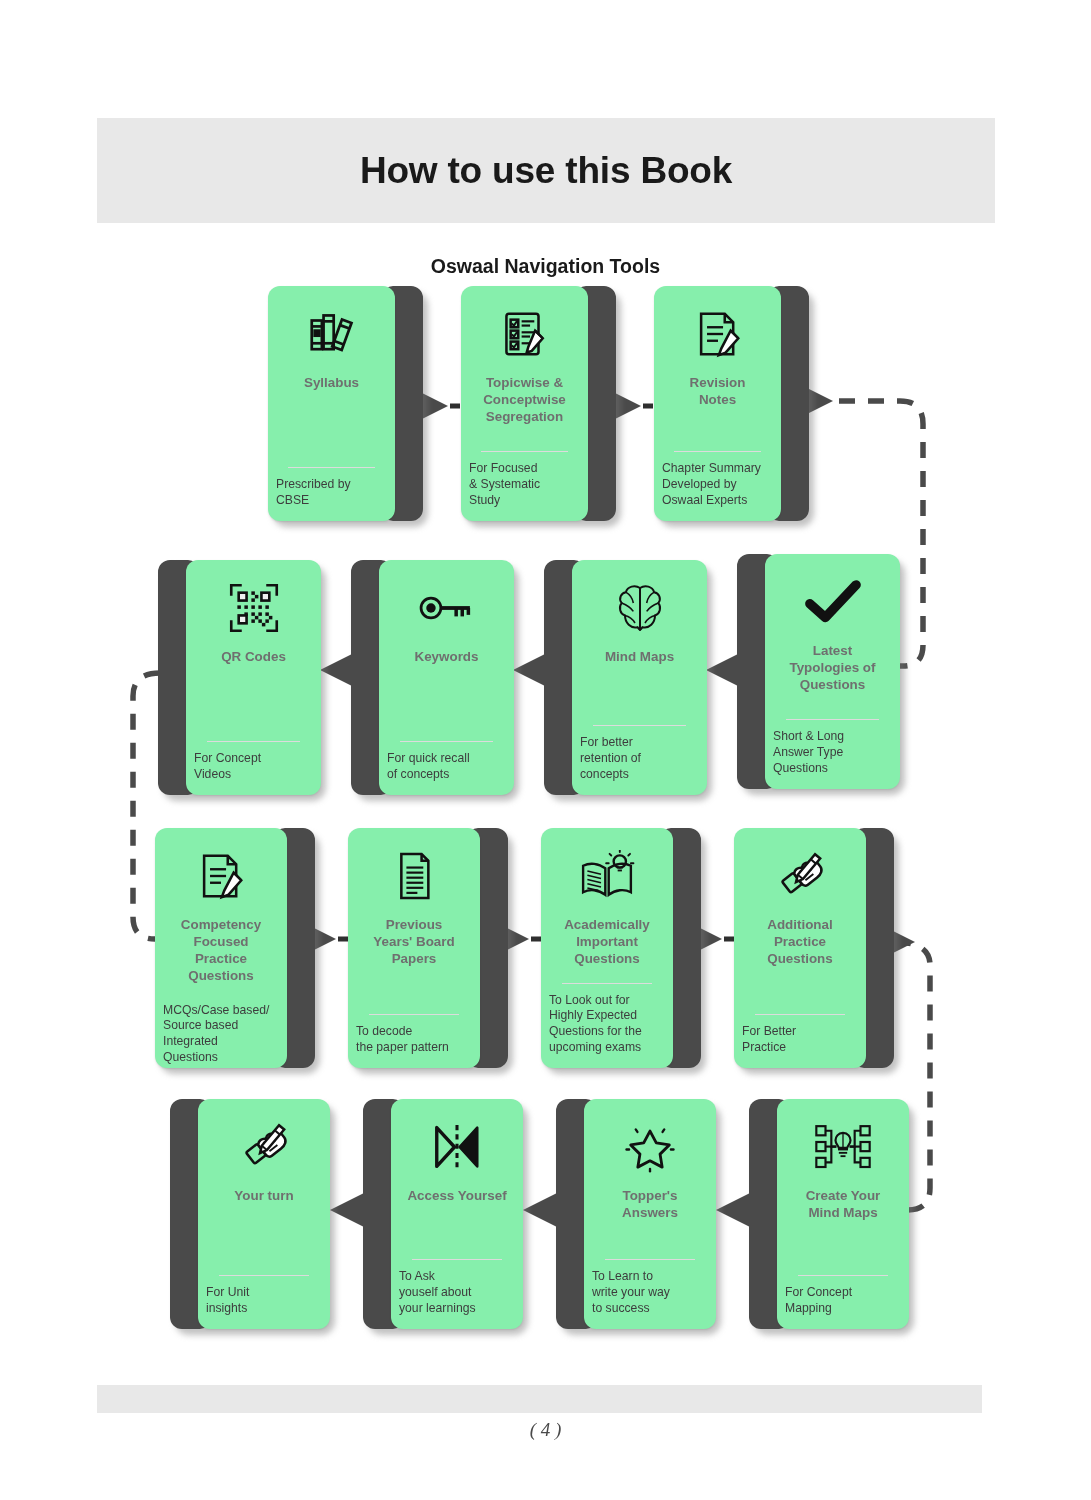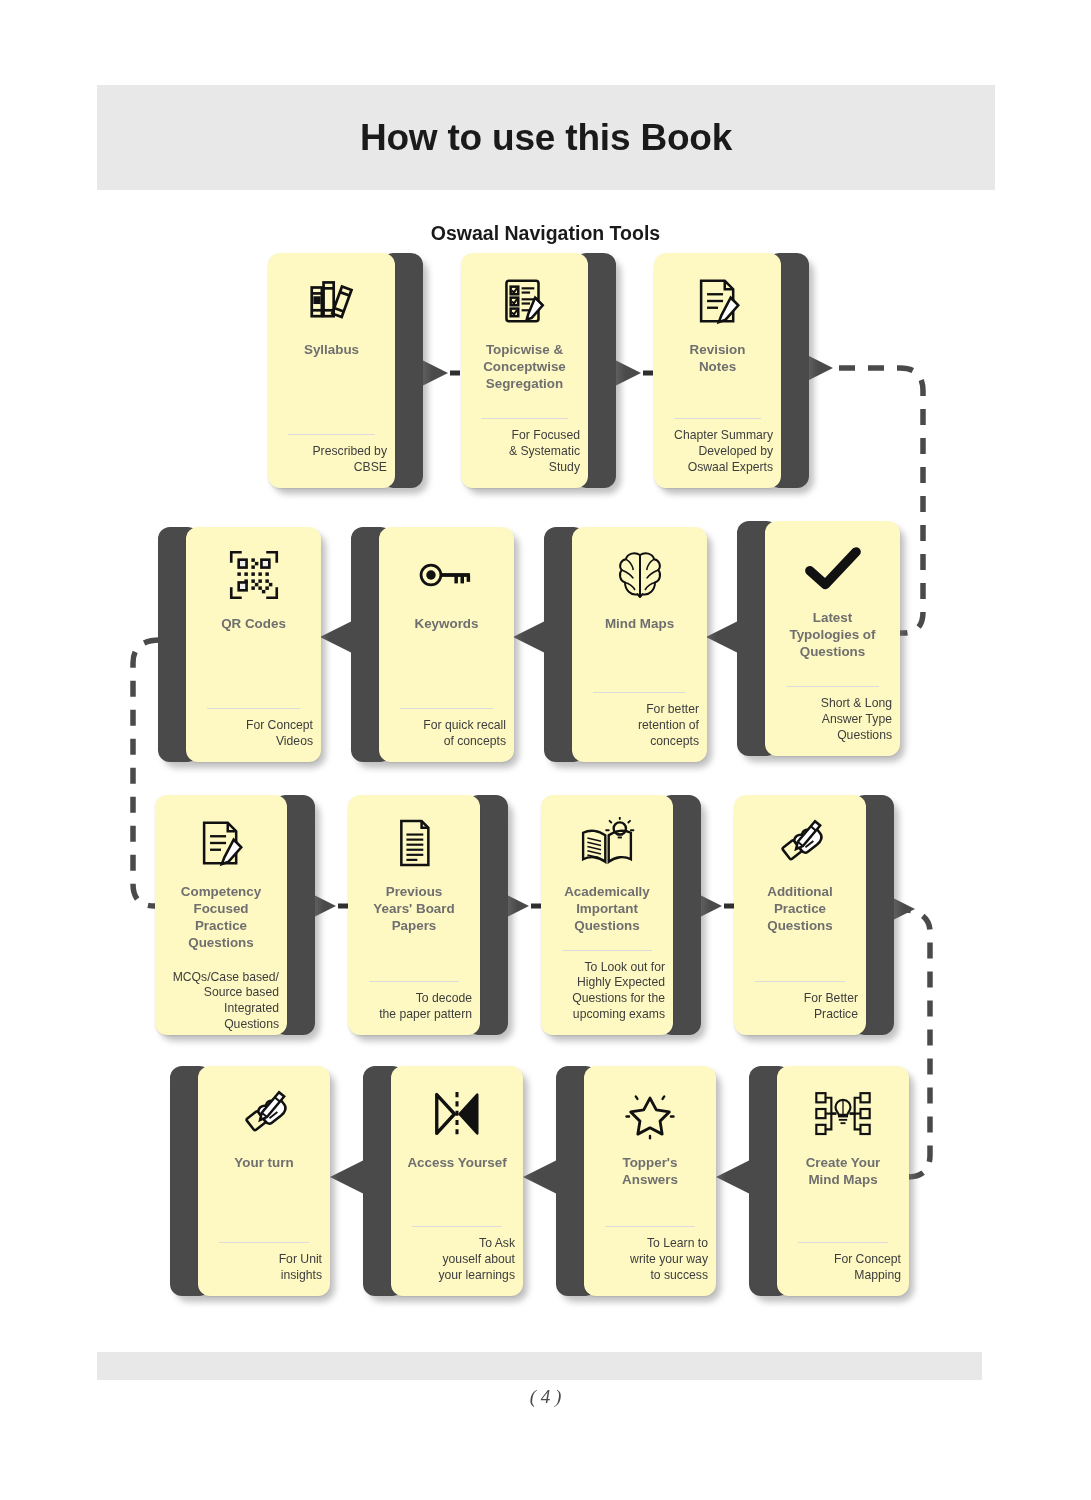--- a/index.html
+++ b/index.html
@@ -4,21 +4,21 @@
 <title>How to use this Book</title>
 <style>
   html,body{margin:0;padding:0;}
   body{
     width:1091px;height:1500px;
     background:#ffffff;
     font-family:"Liberation Sans", sans-serif;
     position:relative;overflow:hidden;
     color:#231f20;
   }
-  .page{position:absolute;inset:0;}
+  .page{position:absolute;inset:0;margin-top:33px;}
 
   
   .header-bar{
     position:absolute;left:97px;top:85px;width:898px;height:105px;
     background:#e8e8e8;
     display:flex;align-items:center;justify-content:center;
   }
   .header-title{
     font-size:37px;font-weight:bold;color:#1a1a1a;
     letter-spacing:-0.2px;
@@ -45,21 +45,21 @@
     z-index:0;
   }
   .card-tab{
     position:absolute;top:0;bottom:0;width:40px;
     background:#4a4a4a;border-radius:10px;z-index:1;
   }
   .card-tab.right{right:0;border-top-right-radius:12px;border-bottom-right-radius:12px;}
   .card-tab.left{left:0;border-top-left-radius:12px;border-bottom-left-radius:12px;}
   .card-body{
     position:absolute;top:0;bottom:0;
-    background:#fef9c3;
+    background:#86efac;
     border-radius:12px;
     z-index:2;
     display:flex;flex-direction:column;align-items:center;
     padding:14px 8px 12px 8px;box-sizing:border-box;
     box-shadow:0 1px 2px rgba(0,0,0,.10);
   }
   .card-body.tabright{left:0;right:28px;}
   .card-body.tableft{left:28px;right:0;}
 
   .card-icon{
@@ -72,21 +72,21 @@
     font-size:13.4px;font-weight:bold;color:#6f6f6f;
     text-align:center;line-height:1.28;
     margin-top:10px;
     width:100%;
   }
   .card-divider{
     width:78%;height:1px;background:#dcdcdc;
     margin:9px auto 0 auto;
   }
   .card-sub{
-    font-size:12.2px;color:#3d3d3d;text-align:right;
+    font-size:12.2px;color:#3d3d3d;text-align:left;
     line-height:1.3;margin-top:9px;width:100%;
     font-weight:normal;
   }
   
   .card-spacer{flex:1 1 auto;}
 
   
   .footer-bar{
     position:absolute;left:97px;top:1352px;width:885px;height:28px;
     background:#e8e8e8;

